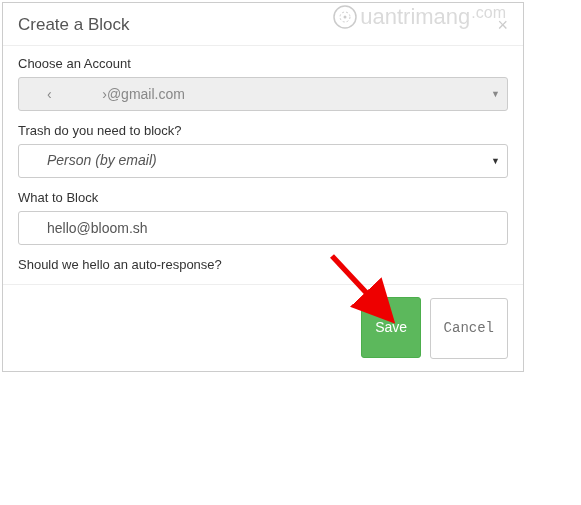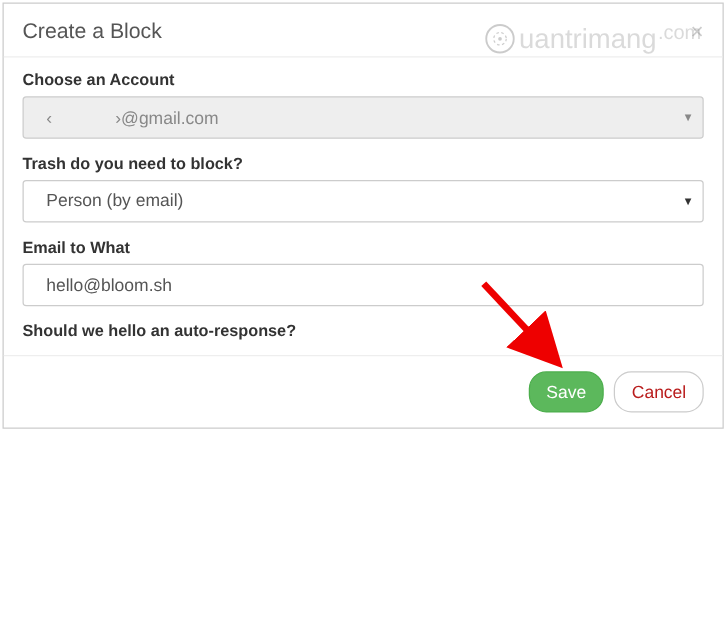--- a/index.html
+++ b/index.html
@@ -2,21 +2,21 @@
 <html><head>
 <meta charset="utf-8">
 <style>
   * { box-sizing: border-box; margin: 0; padding: 0; }
   body {
     font-family: "Helvetica Neue", Helvetica, Arial, sans-serif;
     background: #fff;
     padding: 2px;
   }
   .modal {
-    width: 577px;
+    width: 522px;
     border: 1px solid #ccc;
     background: #fff;
     position: relative;
   }
   .modal-header {
     padding: 12px 15px 10px 15px;
     border-bottom: 1px solid #eee;
     display: flex;
     justify-content: space-between;
     align-items: center;
@@ -36,46 +36,47 @@
   }
   .modal-body {
     padding: 10px 15px 0 15px;
   }
   .form-group {
     margin-bottom: 12px;
   }
   .form-label {
     display: block;
     font-size: 13px;
-    font-weight: 700;
+    font-weight: 400;
     color: #333;
     margin-bottom: 6px;
   }
   .form-control {
     width: 100%;
     height: 34px;
-    padding: 6px 18px;
+    padding: 6px 28px;
     font-size: 14px;
     line-height: 1.4;
     color: #555;
     background-color: #fff;
     border: 1px solid #ccc;
     border-radius: 3px;
   }
   .form-control.readonly {
     background-color: #eee;
     color: #888;
     cursor: not-allowed;
   }
   select.form-control {
     appearance: none;
     -webkit-appearance: none;
     background-image: none;
     padding-right: 24px;
     position: relative;
+    font-style: italic;
   }
   .select-wrap {
     position: relative;
   }
   .select-wrap::after {
     content: "▼";
     position: absolute;
     right: 8px;
     top: 50%;
     transform: translateY(-50%);
@@ -90,40 +91,41 @@
     outline: none;
   }
   .modal-footer {
     padding: 12px 15px;
     margin-top: 6px;
     border-top: 1px solid #eee;
     text-align: right;
   }
   .btn {
     display: inline-block;
-    padding: 7px 13px;
+    padding: 21px 13px;
     font-size: 14px;
     line-height: 1.2;
-    border-radius: 14px;
+    border-radius: 3px;
     cursor: pointer;
     margin-left: 4px;
   }
   .btn-success {
     color: #fff;
     background-color: #5cb85c;
     border: 1px solid #4cae4c;
   }
   .btn-default {
-    color: #b91c1c;
+    color: #737373;
     background-color: #fff;
     border: 1px solid #ccc;
+    font-family: Liberation Mono, monospace;
   }
   .watermark {
     position: absolute;
-    top: 15px;
+    top: 1px;
     right: 18px;
     font-size: 22px;
     color: rgba(150,150,150,0.35);
     font-weight: 400;
     letter-spacing: 0px;
     display: flex;
     align-items: center;
     pointer-events: none;
     font-family: Arial, sans-serif;
   }
@@ -159,21 +161,21 @@
     <div class="form-group">
       <label class="form-label">Trash do you need to block?</label>
       <div class="select-wrap">
         <select class="form-control">
           <option>Person (by email)</option>
         </select>
       </div>
     </div>
 
     <div class="form-group">
-      <label class="form-label">Email to What</label>
+      <label class="form-label">What to Block</label>
       <input type="text" class="form-control" value="hello@bloom.sh" style="">
     </div>
 
 
     <div class="form-group">
       <label class="form-label">Should we hello an auto-response?</label>
     </div>
 
   </div>
 

